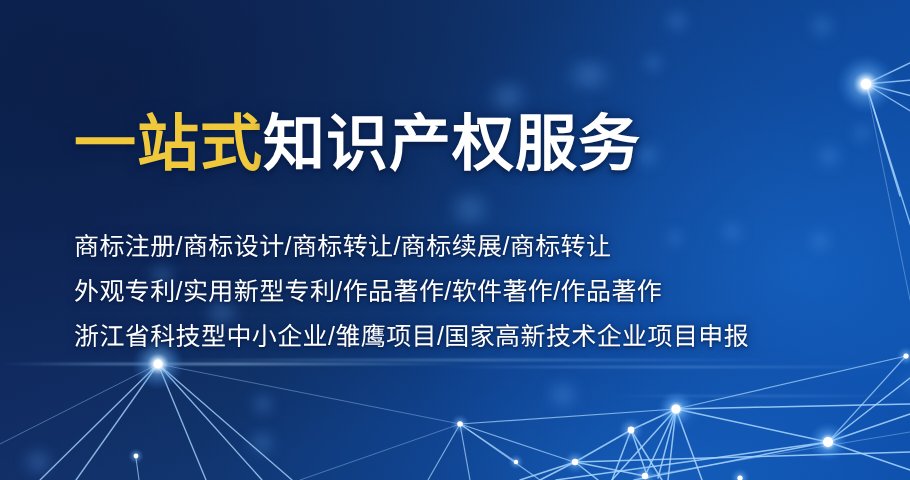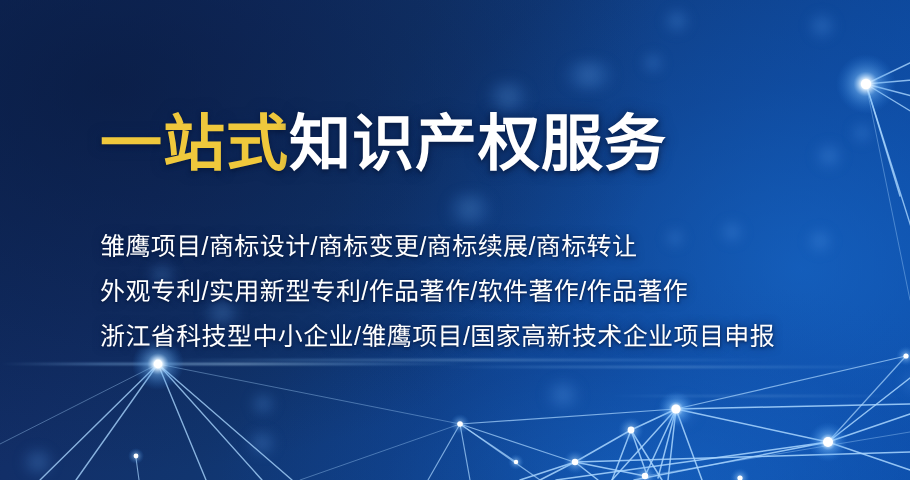--- a/index.html
+++ b/index.html
@@ -85,21 +85,21 @@
   .net {
     position: absolute;
     inset: 0;
     width: 910px;
     height: 480px;
   }
 
   
   .copy {
     position: absolute;
-    left: 100px;
+    left: 74px;
     top: 0;
     width: 760px;
     height: 384px;
   }
   .headline {
     position: absolute;
     top: 113px;
     left: 0;
     margin: 0;
     font-size: 62px;
@@ -284,19 +284,19 @@
       <circle cx="740" cy="478" r="2.6"></circle>
     </g>
   </svg>
 
   <div class="copy">
     <h1 class="headline">
       <span class="accent">一站式</span><span>知识产权服务</span>
     </h1>
 
     <ul class="sublist">
-      <li>雏鹰项目/商标设计/商标变更/商标续展/商标转让</li>
+      <li>商标注册/商标设计/商标转让/商标续展/商标转让</li>
       <li>外观专利/实用新型专利/作品著作/软件著作/作品著作</li>
       <li>浙江省科技型中小企业/雏鹰项目/国家高新技术企业项目申报</li>
     </ul>
   </div>
 
 </div>
 
 </body></html>

